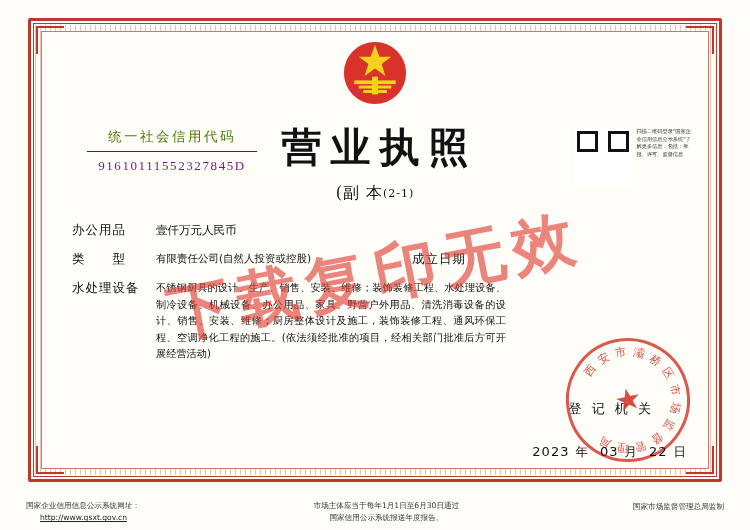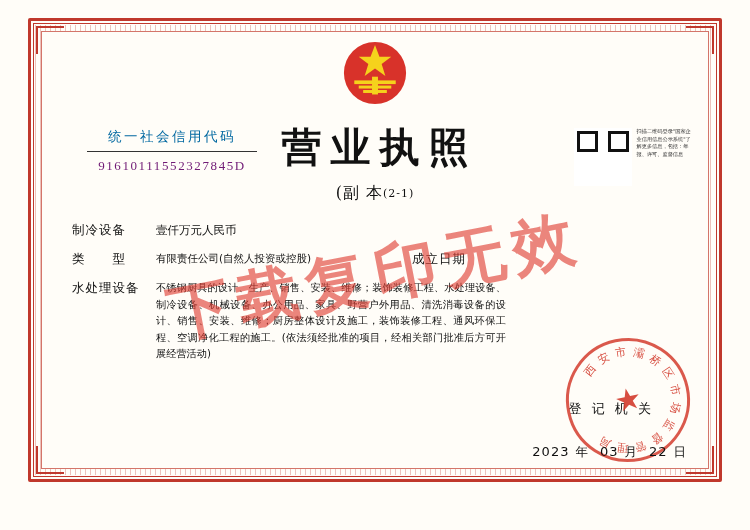--- a/index.html
+++ b/index.html
@@ -121,21 +121,21 @@
   .code-block {
     position: absolute;
     left: 72px;
     top: 128px;
     width: 200px;
     text-align: center;
   }
   .code-label {
     font-size: 13.5px;
     letter-spacing: 2.5px;
-    color: #0369a1;
+    color: #4d7c0f;
     font-family: "DejaVu Sans", sans-serif;
   }
   .code-rule {
     margin: 5px auto 6px auto;
     width: 170px;
     height: 1px;
     background: #333;
   }
   .code-value {
     font-size: 13px;
@@ -364,21 +364,21 @@
 
   <div class="qr-wrap">
     <div class="qr-code"></div>
     <div class="qr-note">扫描二维码登录"国家企业信用信息公示系统"了解更多信息，包括：年报、许可、监督信息</div>
   </div>
 
   <div class="fields">
 
     <div class="row">
       <div class="col-right">
-        <div class="flabel">制冷设备</div>
+        <div class="flabel">办公用品</div>
         <div class="fvalue">壹仟万元人民币</div>
       </div>
     </div>
 
     <div class="row">
       <div class="col-left">
         <div class="flabel">类　　型</div>
         <div class="fvalue small">有限责任公司(自然人投资或控股)</div>
       </div>
       <div class="col-right">
@@ -417,14 +417,25 @@
   </div>
 
   <div class="date-line">
     <span class="date-num">2023</span><span>年</span>
     <span class="date-num">03</span><span>月</span>
     <span class="date-num">22</span><span>日</span>
   </div>
 
   <div class="watermark">下载复印无效</div>
 
+  <div class="footer">
+    <div class="f-left">
+      <div>国家企业信用信息公示系统网址：</div>
+      <a class="f-url" href="#">http://www.gsxt.gov.cn</a>
+    </div>
+    <div class="f-mid">
+      <div>市场主体应当于每年1月1日至6月30日通过</div>
+      <div>国家信用公示系统报送年度报告。</div>
+    </div>
+    <div class="f-right">国家市场监督管理总局监制</div>
+  </div>
 
 </div>
 
 </body></html>

